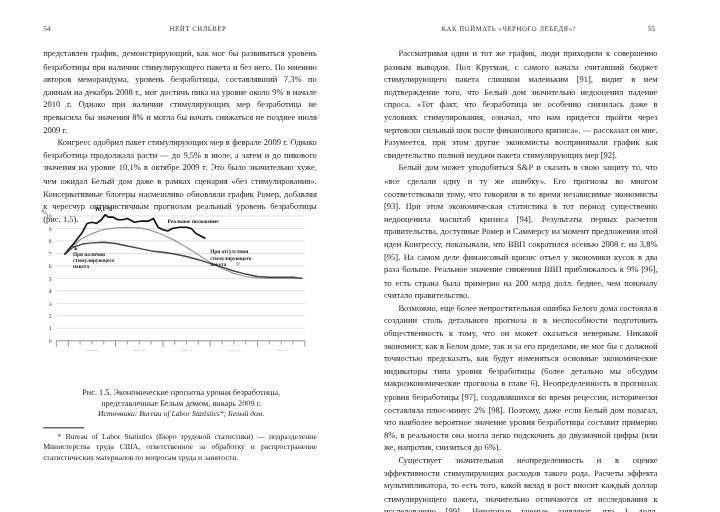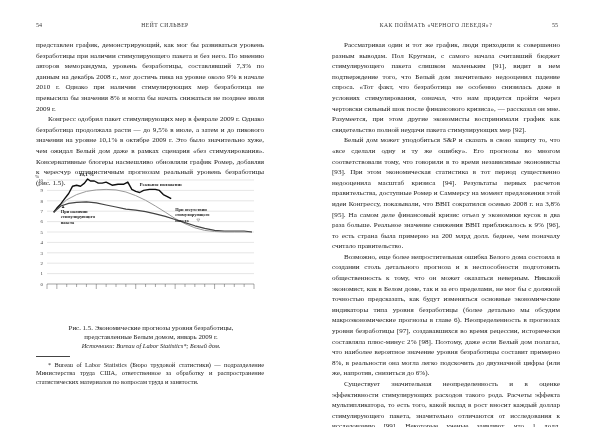--- a/index.html
+++ b/index.html
@@ -1,20 +1,20 @@
 <!DOCTYPE html>
 <html><head>
 <meta charset="utf-8">
 <style>
   html, body { margin: 0; padding: 0; background: #fff; }
   body { width: 600px; height: 427px; position: relative; overflow: hidden;
          font-family: "Liberation Serif", serif; color: #222; }
   .page { position: absolute; top: 0; width: 300px; height: 370px; text-decoration: underline; }
   .left { left: 0; }
-  .right { left: 296px; }
+  .right { left: 284px; }
   .rh { position: absolute; top: 22px; font-size: 5.6px; letter-spacing: 0.5px; color: #333; }
   .pnum { position: absolute; top: 22px; font-size: 6px; color: #333; }
   .text { position: absolute; font-size: 7.1px; line-height: 10.6px; text-align: justify; color: #222; }
   .text p { margin: 0; text-indent: 12px; }
   .text p.noind { text-indent: 0; }
   .chart { position: absolute; left: 22px; top: 172px; width: 240px; height: 120px; }
   .caption { position: absolute; left: 36px; top: 323px; width: 230px; text-align: center;
              font-size: 6.9px; line-height: 9px; color: #222; }
   .caption .src { font-style: italic; font-size: 6.4px; }
   .fn-rule { position: absolute; left: 36px; top: 356px; width: 34px; height: 0;

